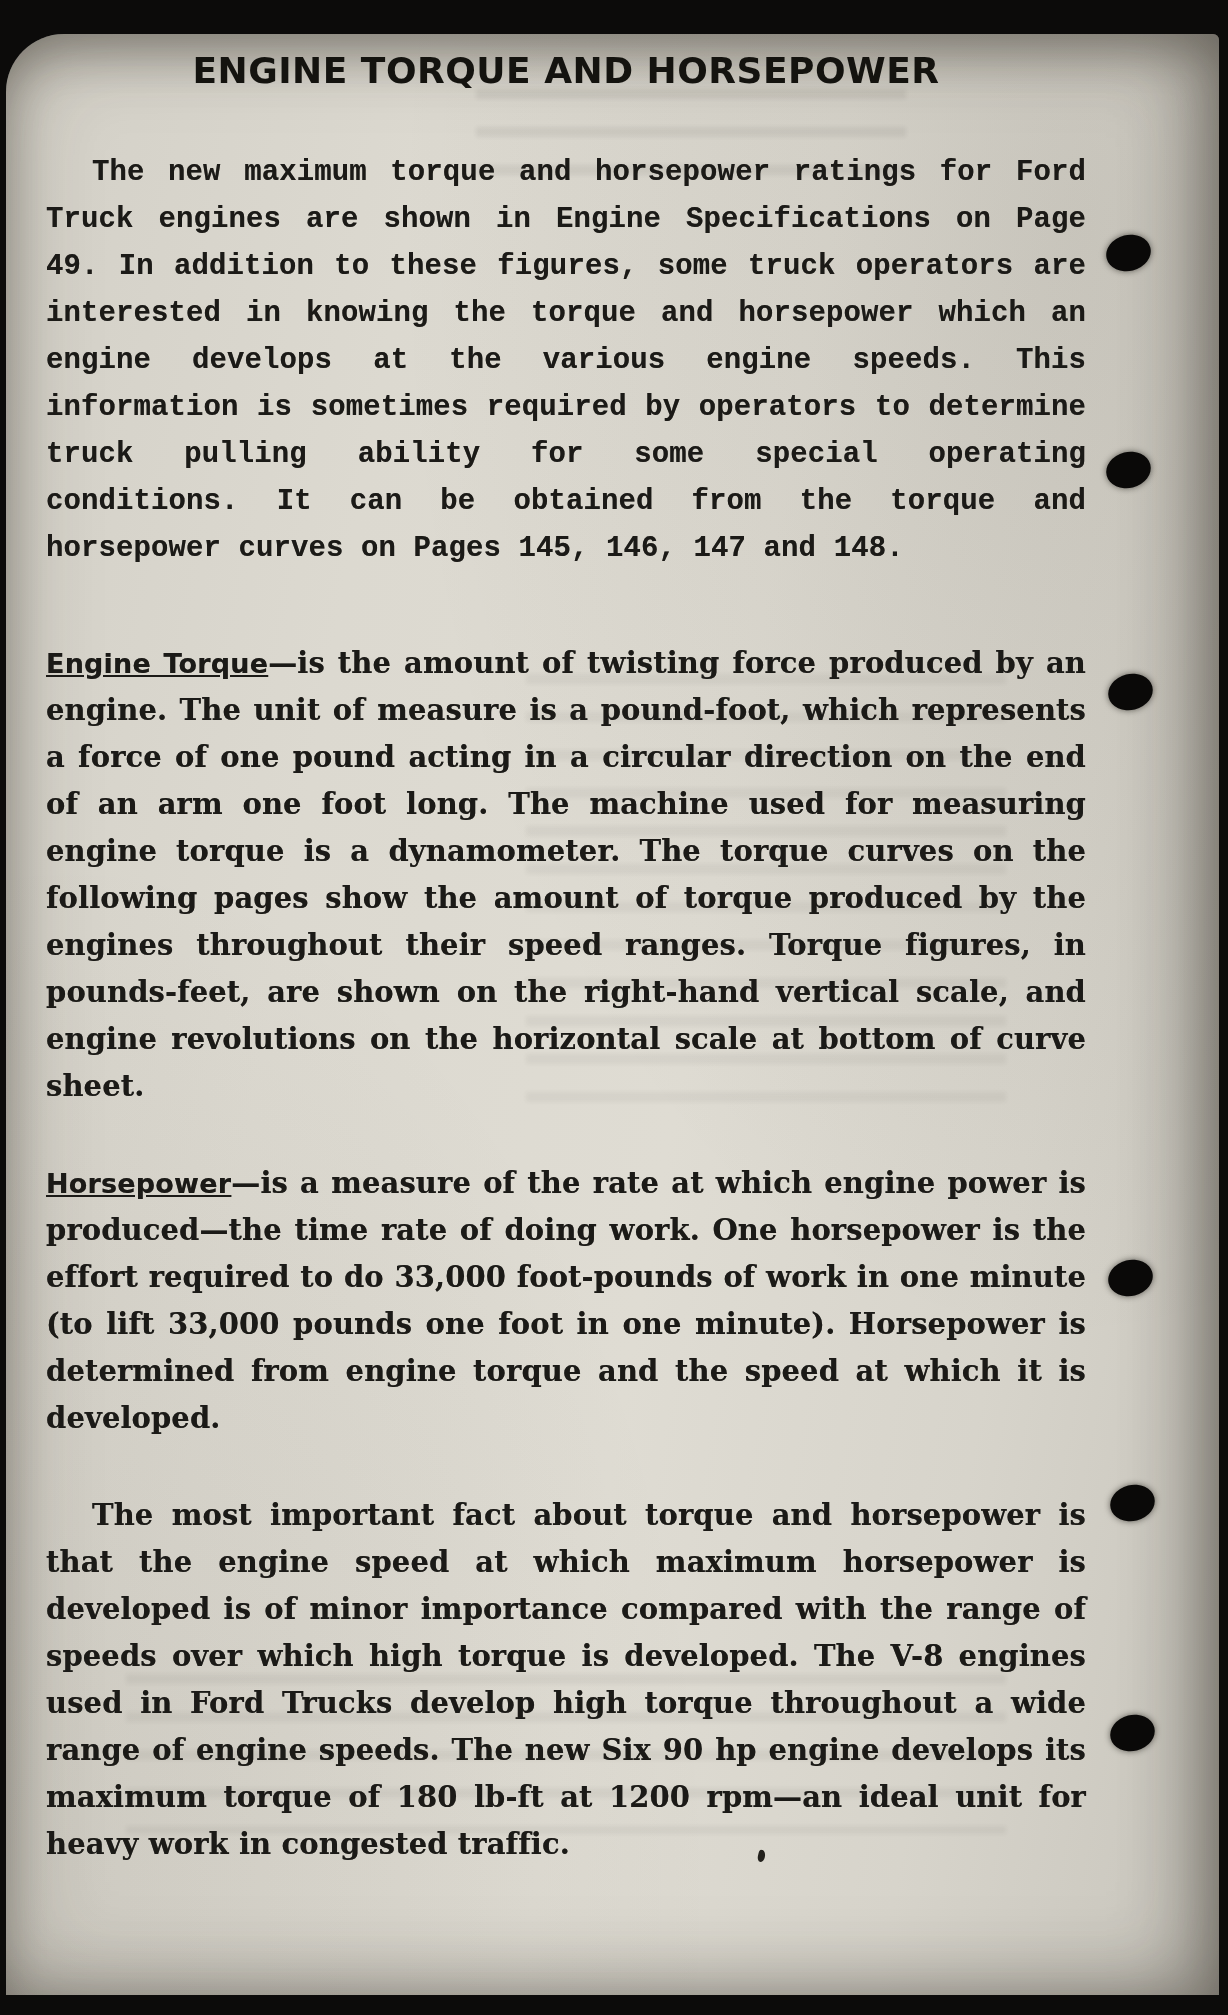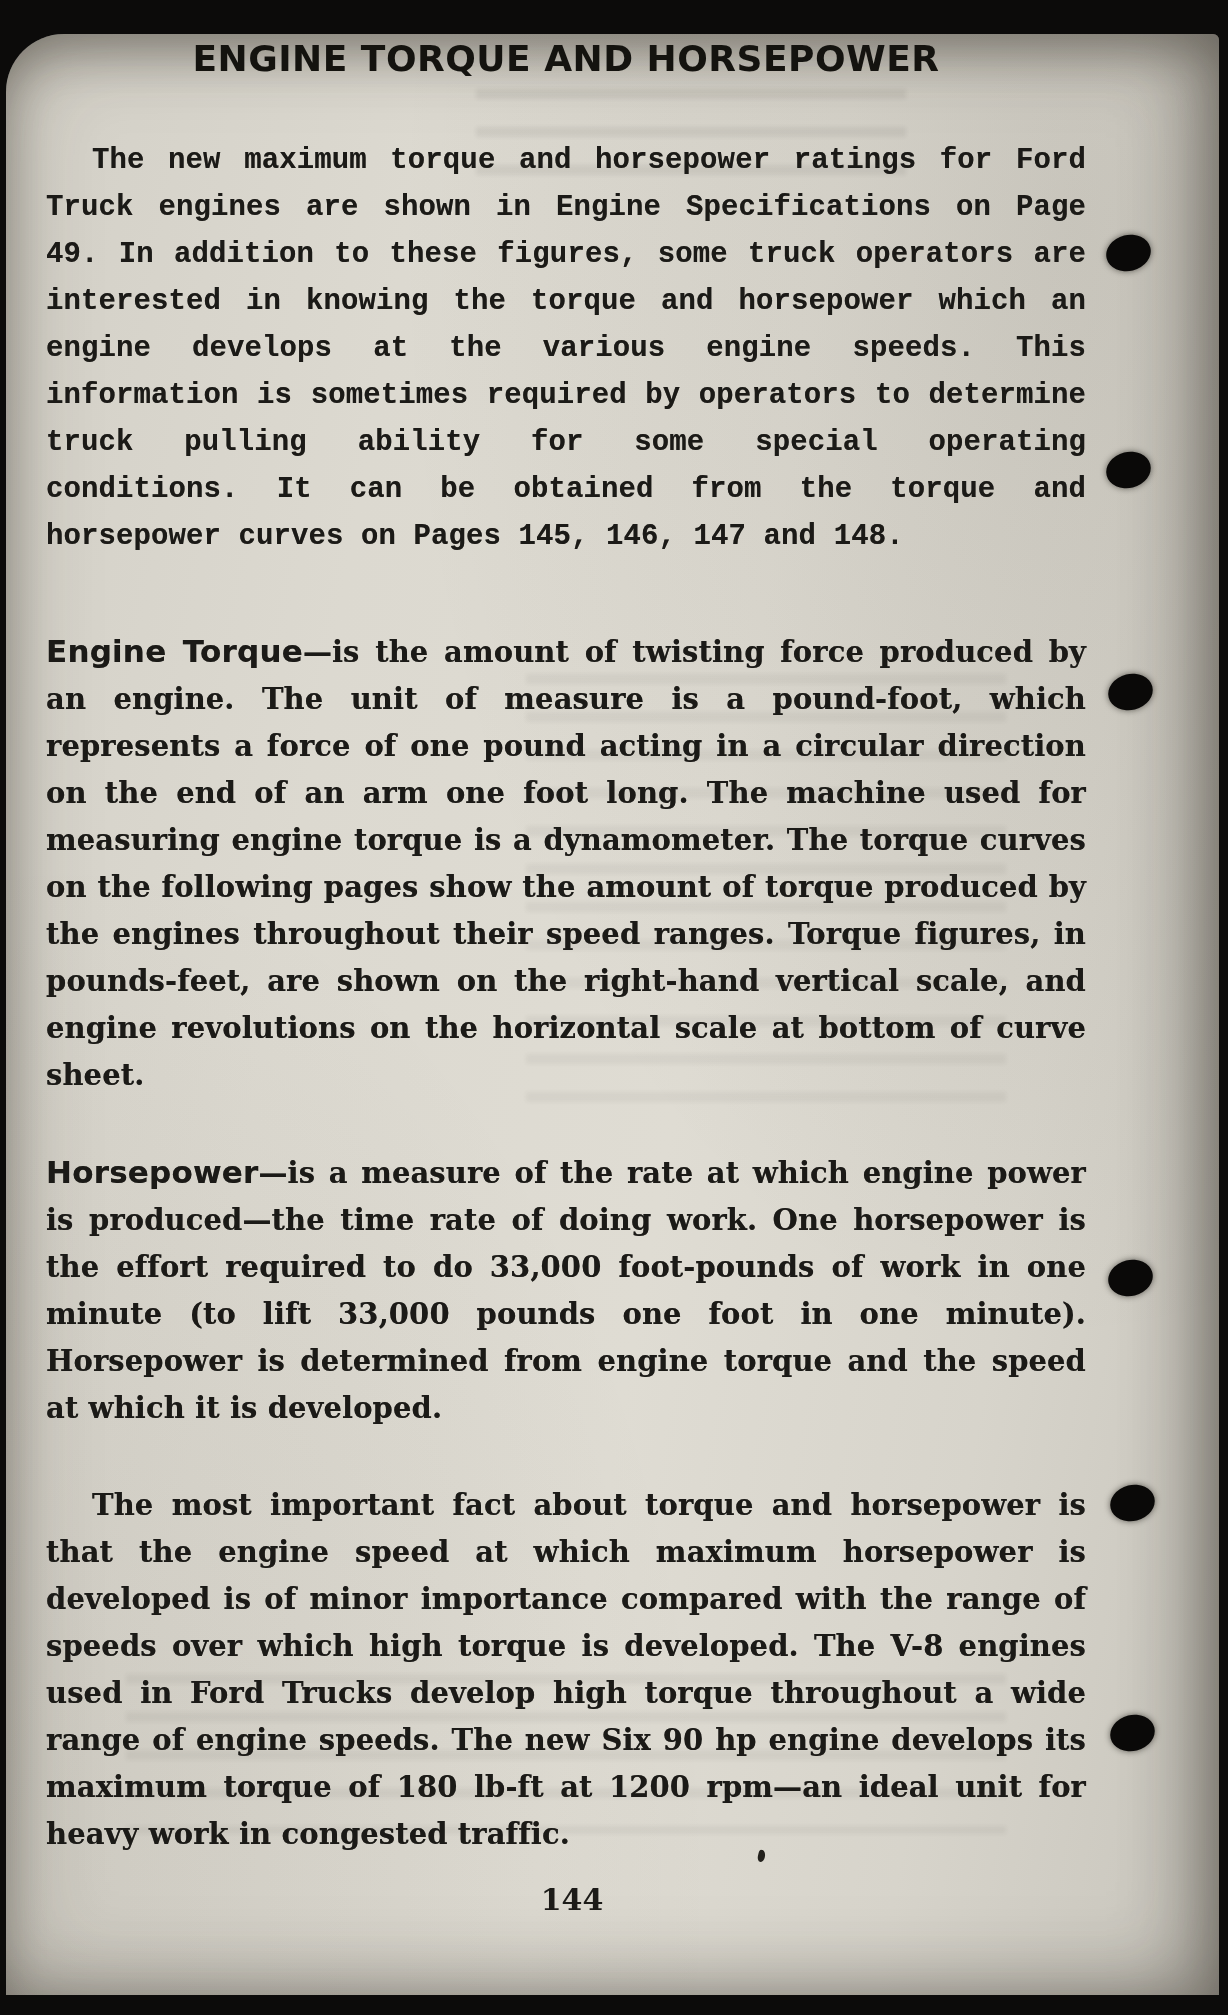--- a/index.html
+++ b/index.html
@@ -42,21 +42,21 @@
       rgba(30,28,24,0.9) 0px, rgba(30,28,24,0.9) 10px,
       transparent 10px, transparent 38px);
   }
   .ghost-top    { left: 470px; top: 55px;  width: 430px; height: 110px; }
   .ghost-mid    { left: 520px; top: 640px; width: 480px; height: 430px; opacity: 0.05; }
   .ghost-bottom { left: 120px; top: 1640px; width: 880px; height: 160px; opacity: 0.055; }
 
   
   .content {
     position: absolute;
-    top: 4px;
+    top: 16px;
     left: 40px;
     width: 1040px;
     color: #181715;
   }
 
   .title {
     margin: 0 0 58px 0;
     text-align: center;
     font-family: "DejaVu Sans", "Liberation Sans", sans-serif;
     font-weight: bold;
@@ -74,22 +74,23 @@
     letter-spacing: 0.1px;
     color: #1b1a17;
     text-shadow: 0 0 0.5px rgba(20,18,14,0.55);
   }
   .para.first-gap { margin-bottom: 68px; font-family: Liberation Mono, monospace; }
   .para.indent { text-indent: 46px; }
 
   .lead {
     font-family: "DejaVu Sans", "Liberation Sans", sans-serif;
     font-weight: bold;
-    font-size: 31px;
+    font-size: 27px;
     letter-spacing: 0.2px;
+    text-decoration: underline;
   }
 
   .page-number {
     position: absolute;
     left: 46px;
     width: 1040px;
     bottom: 78px;
     text-align: center;
     font-size: 30px;
     font-weight: 700;
@@ -145,21 +146,20 @@
       <p class="para"><span class="lead">Engine Torque</span><span>—is the amount of twisting force produced by an engine. The unit of measure is a pound-foot, which represents a force of one pound acting in a circular direction on the end of an arm one foot long. The machine used for measuring engine torque is a dynamometer. The torque curves on the following pages show the amount of torque produced by the engines throughout their speed ranges. Torque figures, in pounds-feet, are shown on the right-hand vertical scale, and engine revolutions on the horizontal scale at bottom of curve sheet.</span></p>
 
       <p class="para"><span class="lead">Horsepower</span><span>—is a measure of the rate at which engine power is produced—the time rate of doing work. One horsepower is the effort required to do 33,000 foot-pounds of work in one minute (to lift 33,000 pounds one foot in one minute). Horsepower is determined from engine torque and the speed at which it is developed.</span></p>
 
       <p class="para indent"><span>The most important fact about torque and horsepower is that the engine speed at which maximum horsepower is developed is of minor importance compared with the range of speeds over which high torque is developed. The V-8 engines used in Ford Trucks develop high torque throughout a wide range of engine speeds. The new Six 90 hp engine develops its maximum torque of 180 lb-ft at 1200 rpm—an ideal unit for heavy work in congested traffic.</span></p>
 
     </div>
 
     <div class="ink-speck"></div>
 
-    <div class="page-number">144</div>
 
   </div>
 
   <div class="hole hole-1"></div>
   <div class="hole hole-2"></div>
   <div class="hole hole-3"></div>
   <div class="hole hole-4"></div>
   <div class="hole hole-5"></div>
   <div class="hole hole-6"></div>
 

